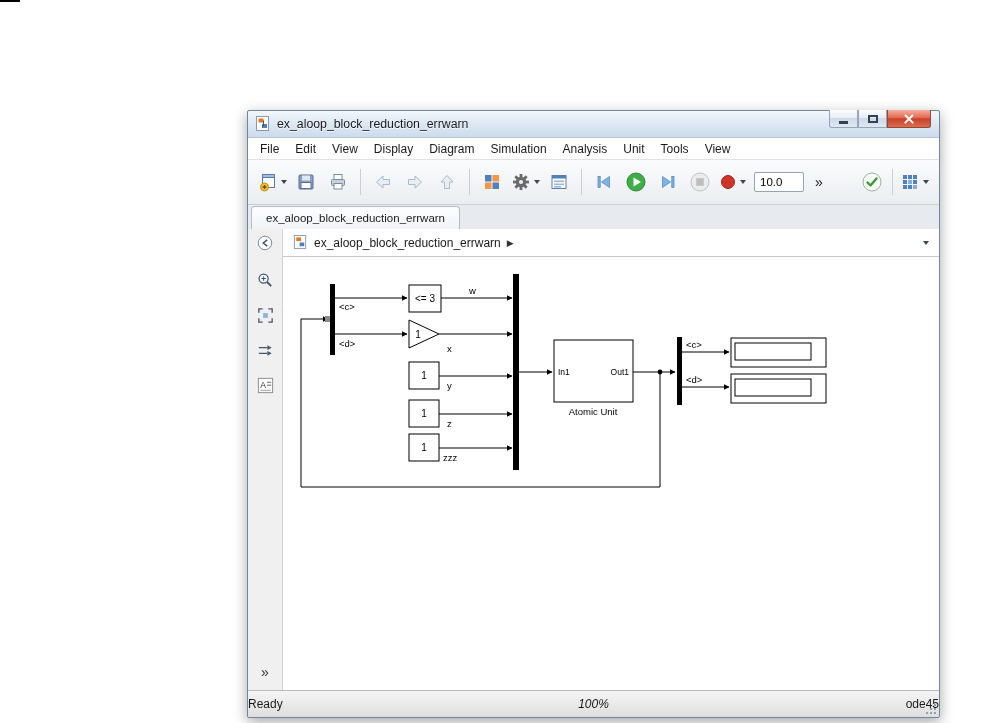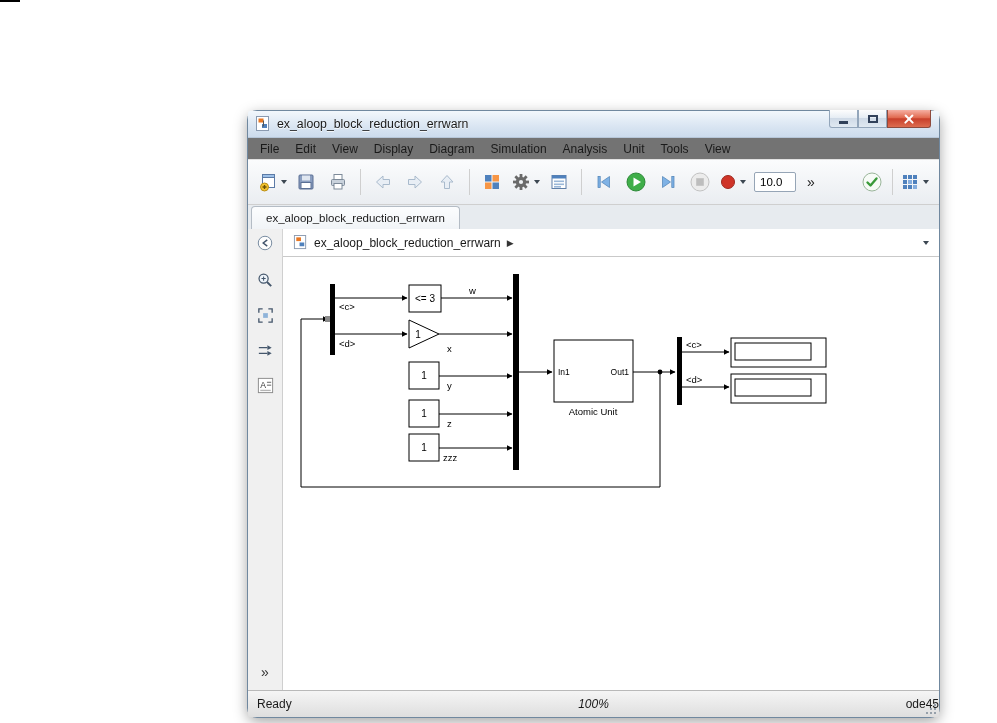--- a/index.html
+++ b/index.html
@@ -2,21 +2,21 @@
 <html><head>
 <meta charset="utf-8">
 <style>
   html,body{margin:0;padding:0;}
   body{width:997px;height:723px;position:relative;background:#ffffff;
        font-family:"Liberation Sans",sans-serif;overflow:hidden;color:#1a1a1a;}
   .corner-mark{position:absolute;left:0;top:0;width:20px;height:2px;background:#000;}
 
   
   .window{position:absolute;left:247px;top:110px;width:693px;height:608px;
-          border:1px solid #70889f;border-radius:10px;background:#dce6f2;
+          border:1px solid #70889f;border-radius:2px;background:#dce6f2;
           box-shadow:0 4px 14px rgba(0,0,0,.35);display:flex;flex-direction:column;box-sizing:border-box;}
   .titlebar{height:26px;position:relative;display:flex;align-items:center;padding:0 7px;gap:6px;
             background:linear-gradient(#f2f7fc,#d9e5f2 60%,#ccdbec);border-bottom:1px solid #b6c6d8;
             border-radius:2px 2px 0 0;}
   .title-text{font-size:12.3px;text-shadow:0 1px 0 rgba(255,255,255,.85);}
   .caption-buttons{position:absolute;top:-1px;right:8px;display:flex;}
   .cap-btn{width:29px;height:18px;box-sizing:border-box;border:1px solid #93a6bb;border-top:none;
            background:linear-gradient(#fdfdfd,#e6edf4 45%,#cfdae7 50%,#e0e9f2);
            display:flex;align-items:center;justify-content:center;}
   .cap-btn.min{border-radius:0 0 0 3px;}
@@ -24,33 +24,33 @@
            background:linear-gradient(#f6b0a3,#e16a50 45%,#c8402b 52%,#dd6c50);}
   .glyph-min{width:9px;height:3px;background:#31415a;margin-top:7px;}
   .glyph-max{width:10px;height:8px;border:2px solid #31415a;box-sizing:border-box;}
   .glyph-close{position:relative;width:12px;height:10px;}
   .glyph-close::before,.glyph-close::after{content:'';position:absolute;left:0;top:4px;width:12px;height:2.4px;
            background:#fff;border-radius:1px;}
   .glyph-close::before{transform:rotate(45deg);}
   .glyph-close::after{transform:rotate(-45deg);}
 
   
-  .menubar{height:21px;background:#737373;border-bottom:1px solid #e2e2e2;display:flex;align-items:center;
+  .menubar{height:21px;background:#ffffff;border-bottom:1px solid #e2e2e2;display:flex;align-items:center;
            padding:0 4px;font-size:12px;}
   .menu-item{padding:2px 8px;cursor:default;}
 
   
   .toolbar{height:44px;background:linear-gradient(#fbfcfd,#eaedf1);border-bottom:1px solid #cfcfcf;
            display:flex;align-items:center;padding:0 8px;gap:2px;}
   .tbtn{height:30px;min-width:26px;display:flex;align-items:center;justify-content:center;border-radius:3px;padding:0 2px;}
   .tbtn svg{display:block;}
   .tsep{width:1px;height:26px;background:#cfcfcf;margin:0 5px;}
   .caret{width:0;height:0;border-left:3.5px solid transparent;border-right:3.5px solid transparent;
          border-top:4px solid #3c4752;margin-left:3px;}
-  .stop-time{width:42px;height:20px;border:1px solid #96a5b6;border-radius:2px;background:#fff;
+  .stop-time{width:50px;height:20px;border:1px solid #96a5b6;border-radius:2px;background:#fff;
              font-size:11.5px;font-family:"Liberation Sans",sans-serif;padding:0 0 0 5px;margin:0 4px;box-sizing:border-box;}
   .overflow{font-size:14px;color:#222;padding:0 5px;}
   .right-cluster{margin-left:auto;display:flex;align-items:center;}
 
   
   .tabbar{height:24px;background:#e7ebef;display:flex;align-items:flex-end;padding:0 0 0 3px;}
   .tab{height:22px;background:linear-gradient(#fcfdfe,#f1f4f7);border:1px solid #b4bcc5;border-bottom:none;
        border-radius:4px 4px 0 0;display:flex;align-items:center;padding:0 14px;font-size:11.5px;}
 
   
@@ -66,21 +66,21 @@
   .palette{width:34px;background:#f0f0f0;border-right:1px solid #cfcfcf;display:flex;flex-direction:column;
            align-items:center;padding-top:12px;gap:13px;}
   .pbtn{width:22px;height:22px;display:flex;align-items:center;justify-content:center;}
   .palette-overflow{margin-top:auto;margin-bottom:10px;font-size:14px;color:#333;}
   .canvas{flex:1;background:#fff;position:relative;}
   .canvas svg{position:absolute;left:0;top:0;}
 
   
   .statusbar{height:26px;background:linear-gradient(#f5f5f5,#dedede);border-top:1px solid #b9b9b9;
              display:flex;align-items:center;font-size:12px;position:relative;border-radius:0 0 2px 2px;}
-  .status-left{margin-left:9px;}
+  .status-left{}
   .status-center{position:absolute;left:50%;transform:translateX(-50%);font-style:italic;}
   .status-right{margin-left:auto;}
   .grip{position:absolute;right:3px;bottom:3px;width:12px;height:12px;}
   .grip::before{content:'';position:absolute;right:0;bottom:0;width:2px;height:2px;background:#96a0aa;
      box-shadow:-4px 0 #96a0aa,-8px 0 #96a0aa,0 -4px #96a0aa,-4px -4px #96a0aa,0 -8px #96a0aa;}
 
   
   .dg text{font-family:"Liberation Sans",sans-serif;font-size:9.5px;fill:#000;}
   .dg text.blk{font-size:10px;}
   .dg text.port{font-size:8.5px;}

